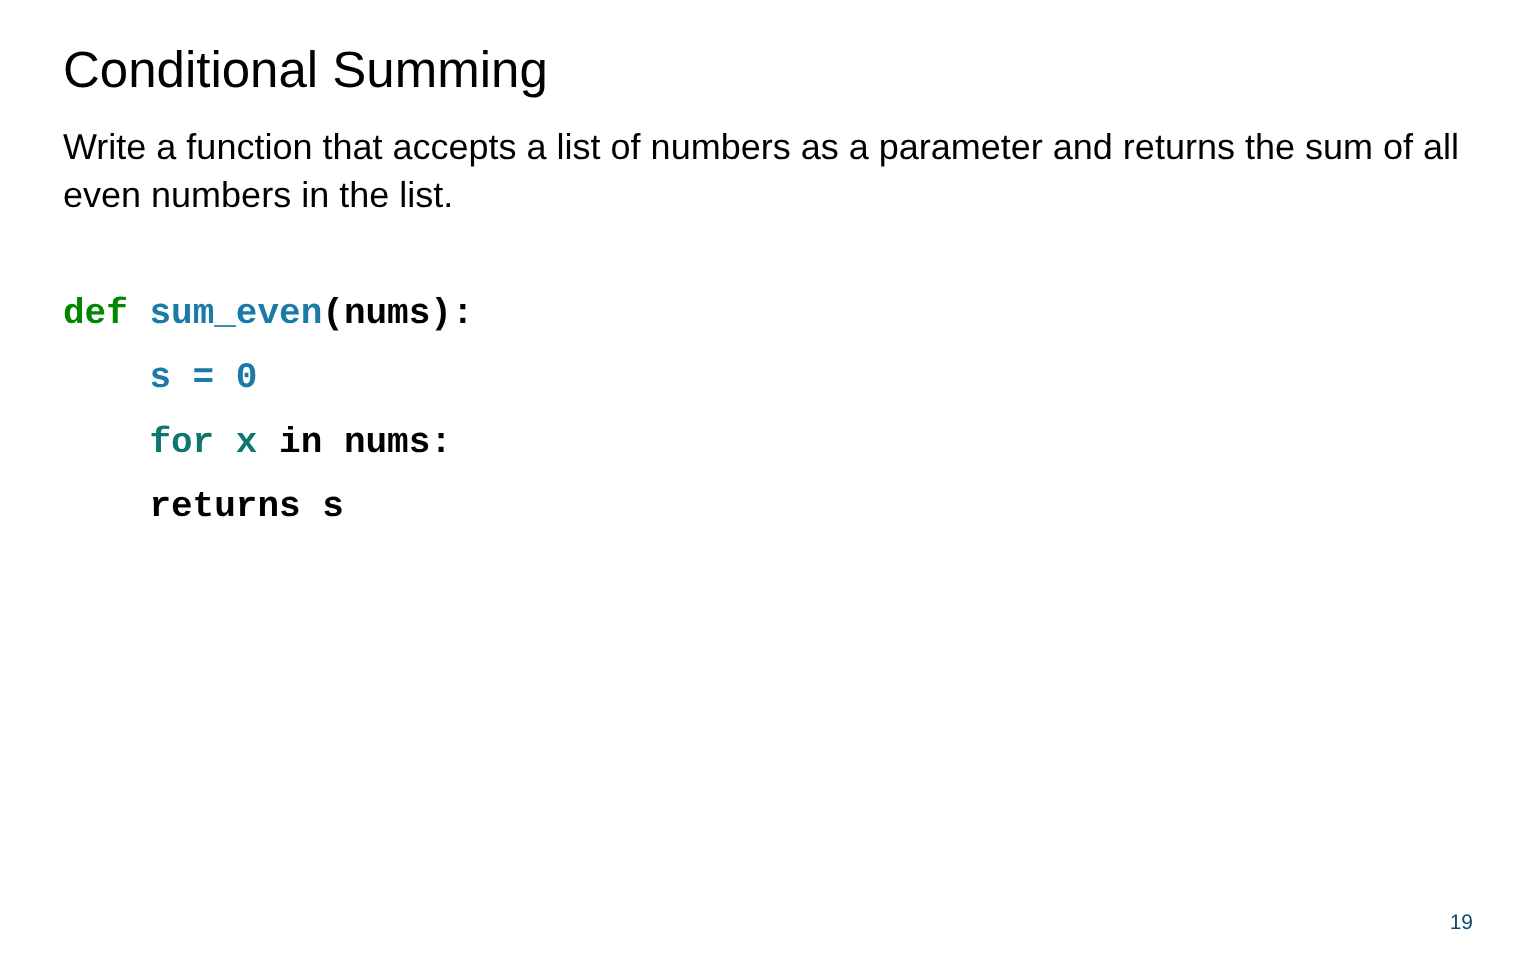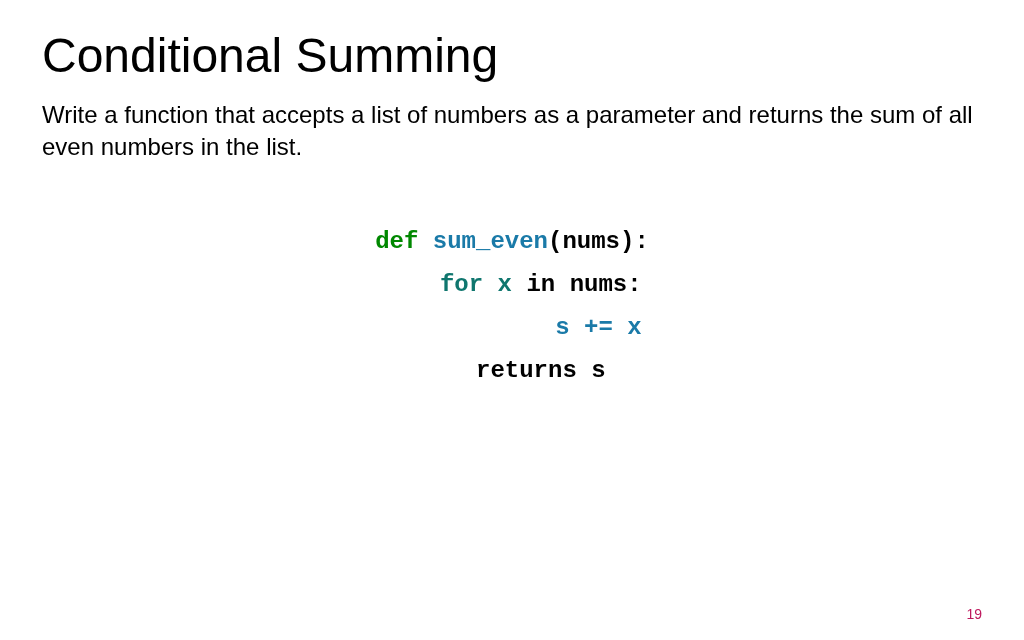--- a/index.html
+++ b/index.html
@@ -9,65 +9,64 @@
     }
     body {
       width: 1024px;
       height: 640px;
       background: #ffffff;
       font-family: Georgia, 'Times New Roman', serif;
       padding: 28px 42px;
       position: relative;
     }
     .title {
-      font-size: 48px;
+      font-size: 34px;
       font-weight: normal;
       color: #000;
       margin-bottom: 16px;
       font-family: "Gill Sans", "Gill Sans MT", "Trebuchet MS", sans-serif;
     }
     .description {
       font-size: 24px;
       color: #000;
       line-height: 1.35;
-      margin-bottom: 56px;
+      margin-bottom: 40px;
       font-family: "Gill Sans", "Gill Sans MT", "Trebuchet MS", sans-serif;
     }
     .code-block {
       font-family: 'Menlo', 'Consolas', 'Courier New', monospace;
       font-size: 24px;
       font-weight: bold;
       line-height: 1.8;
-      text-align: center;
     }
     .code-line {
       white-space: pre;
     }
     .kw-def { color: #008800; }
     .fn-name { color: #1a7aa8; }
     .punct { color: #000; }
     .stmt { color: #1a7aa8; }
     .kw-for { color: #0f766e; }
     .black { color: #000; }
     .page-number {
       position: absolute;
       bottom: 18px;
       right: 42px;
       font-size: 14px;
-      color: #be185d;
+      color: #0c4a6e;
       font-family: "Gill Sans", "Gill Sans MT", sans-serif;
     }
   </style>
 </head>
 <body>
 
 <h1 class="title">Conditional Summing</h1>
 
 <p class="description">Write a function that accepts a list of numbers as a parameter and returns the sum of all even numbers in the list.</p>
 
 <div class="code-block">
   <div class="code-line"><span class="kw-def">def</span><span class="black"> </span><span class="fn-name">sum_even</span><span class="punct">(</span><span class="black">nums</span><span class="punct">)</span><span class="punct">:</span></div>
+  <div class="code-line"><span>    </span><span class="stmt">s = 0</span></div>
   <div class="code-line"><span>    </span><span class="kw-for">for</span><span> </span><span class="kw-for">x</span><span> </span><span class="black">in</span><span> </span><span class="black">nums</span><span class="black">:</span></div>
-  <div class="code-line"><span>            </span><span class="stmt">s += x</span></div>
   <div class="code-line"><span>    </span><span class="black">returns</span><span> </span><span class="black">s</span></div>
 </div>
 
 <div class="page-number">19</div>
 
 </body></html>

